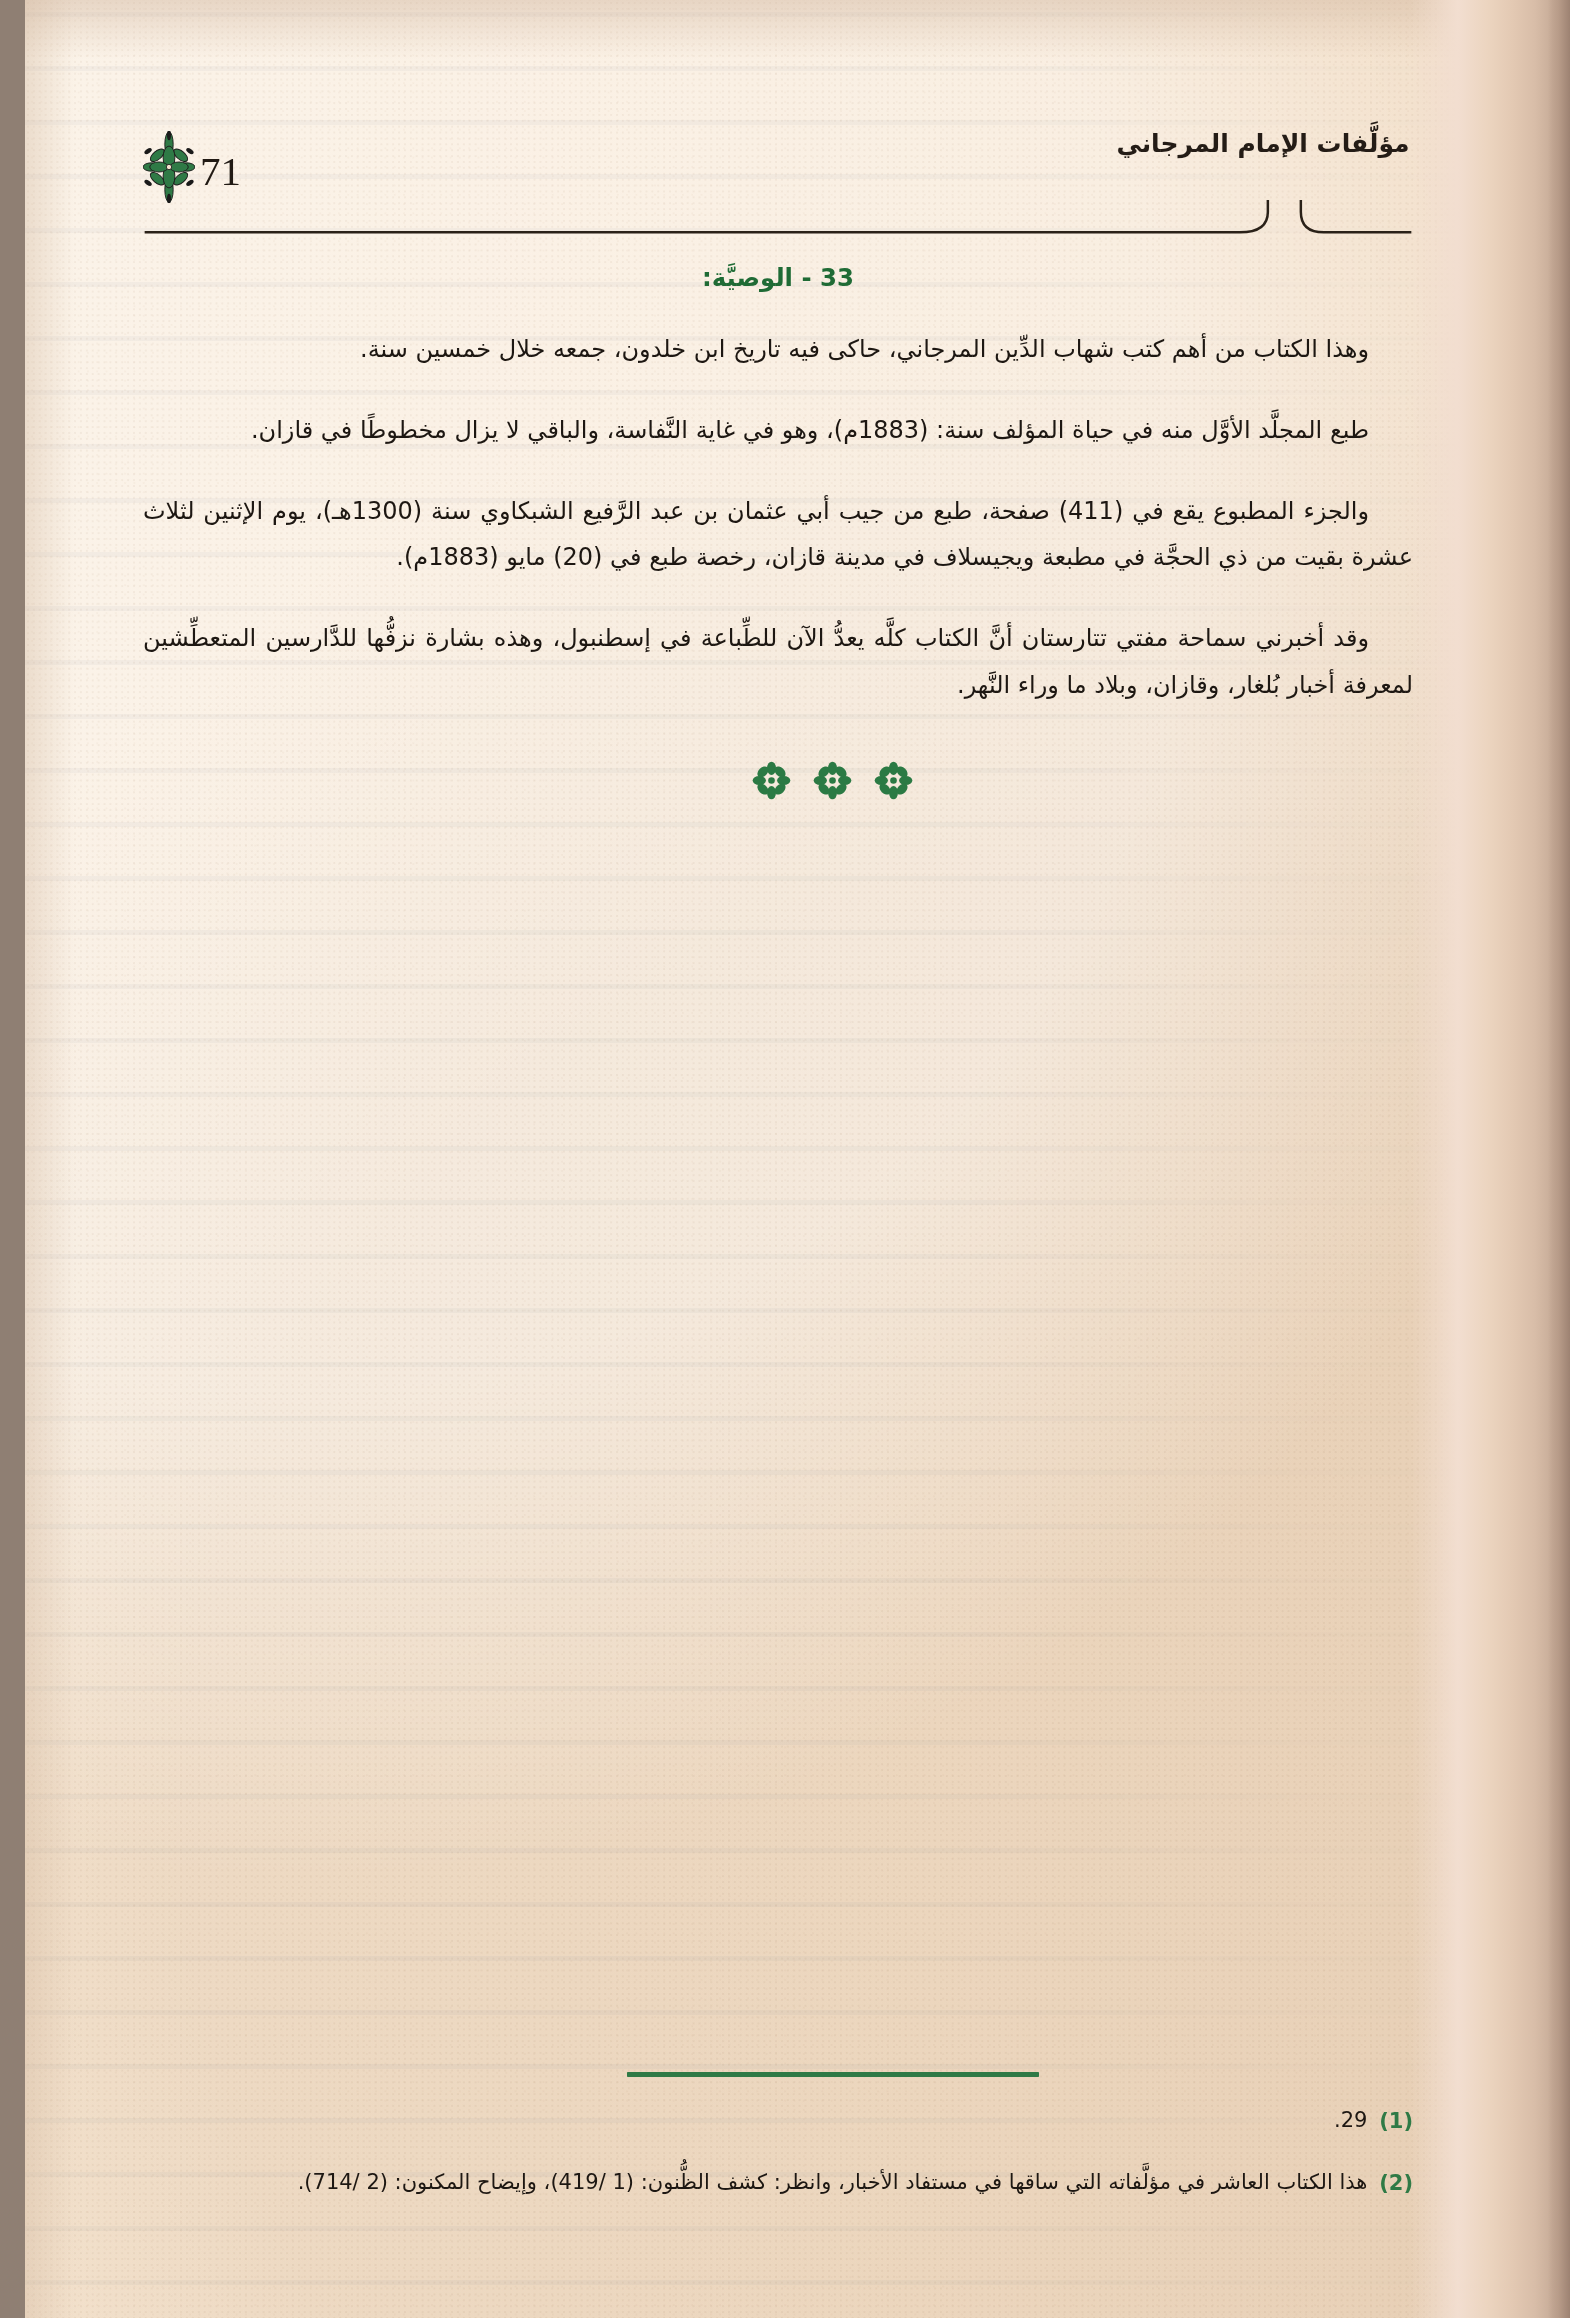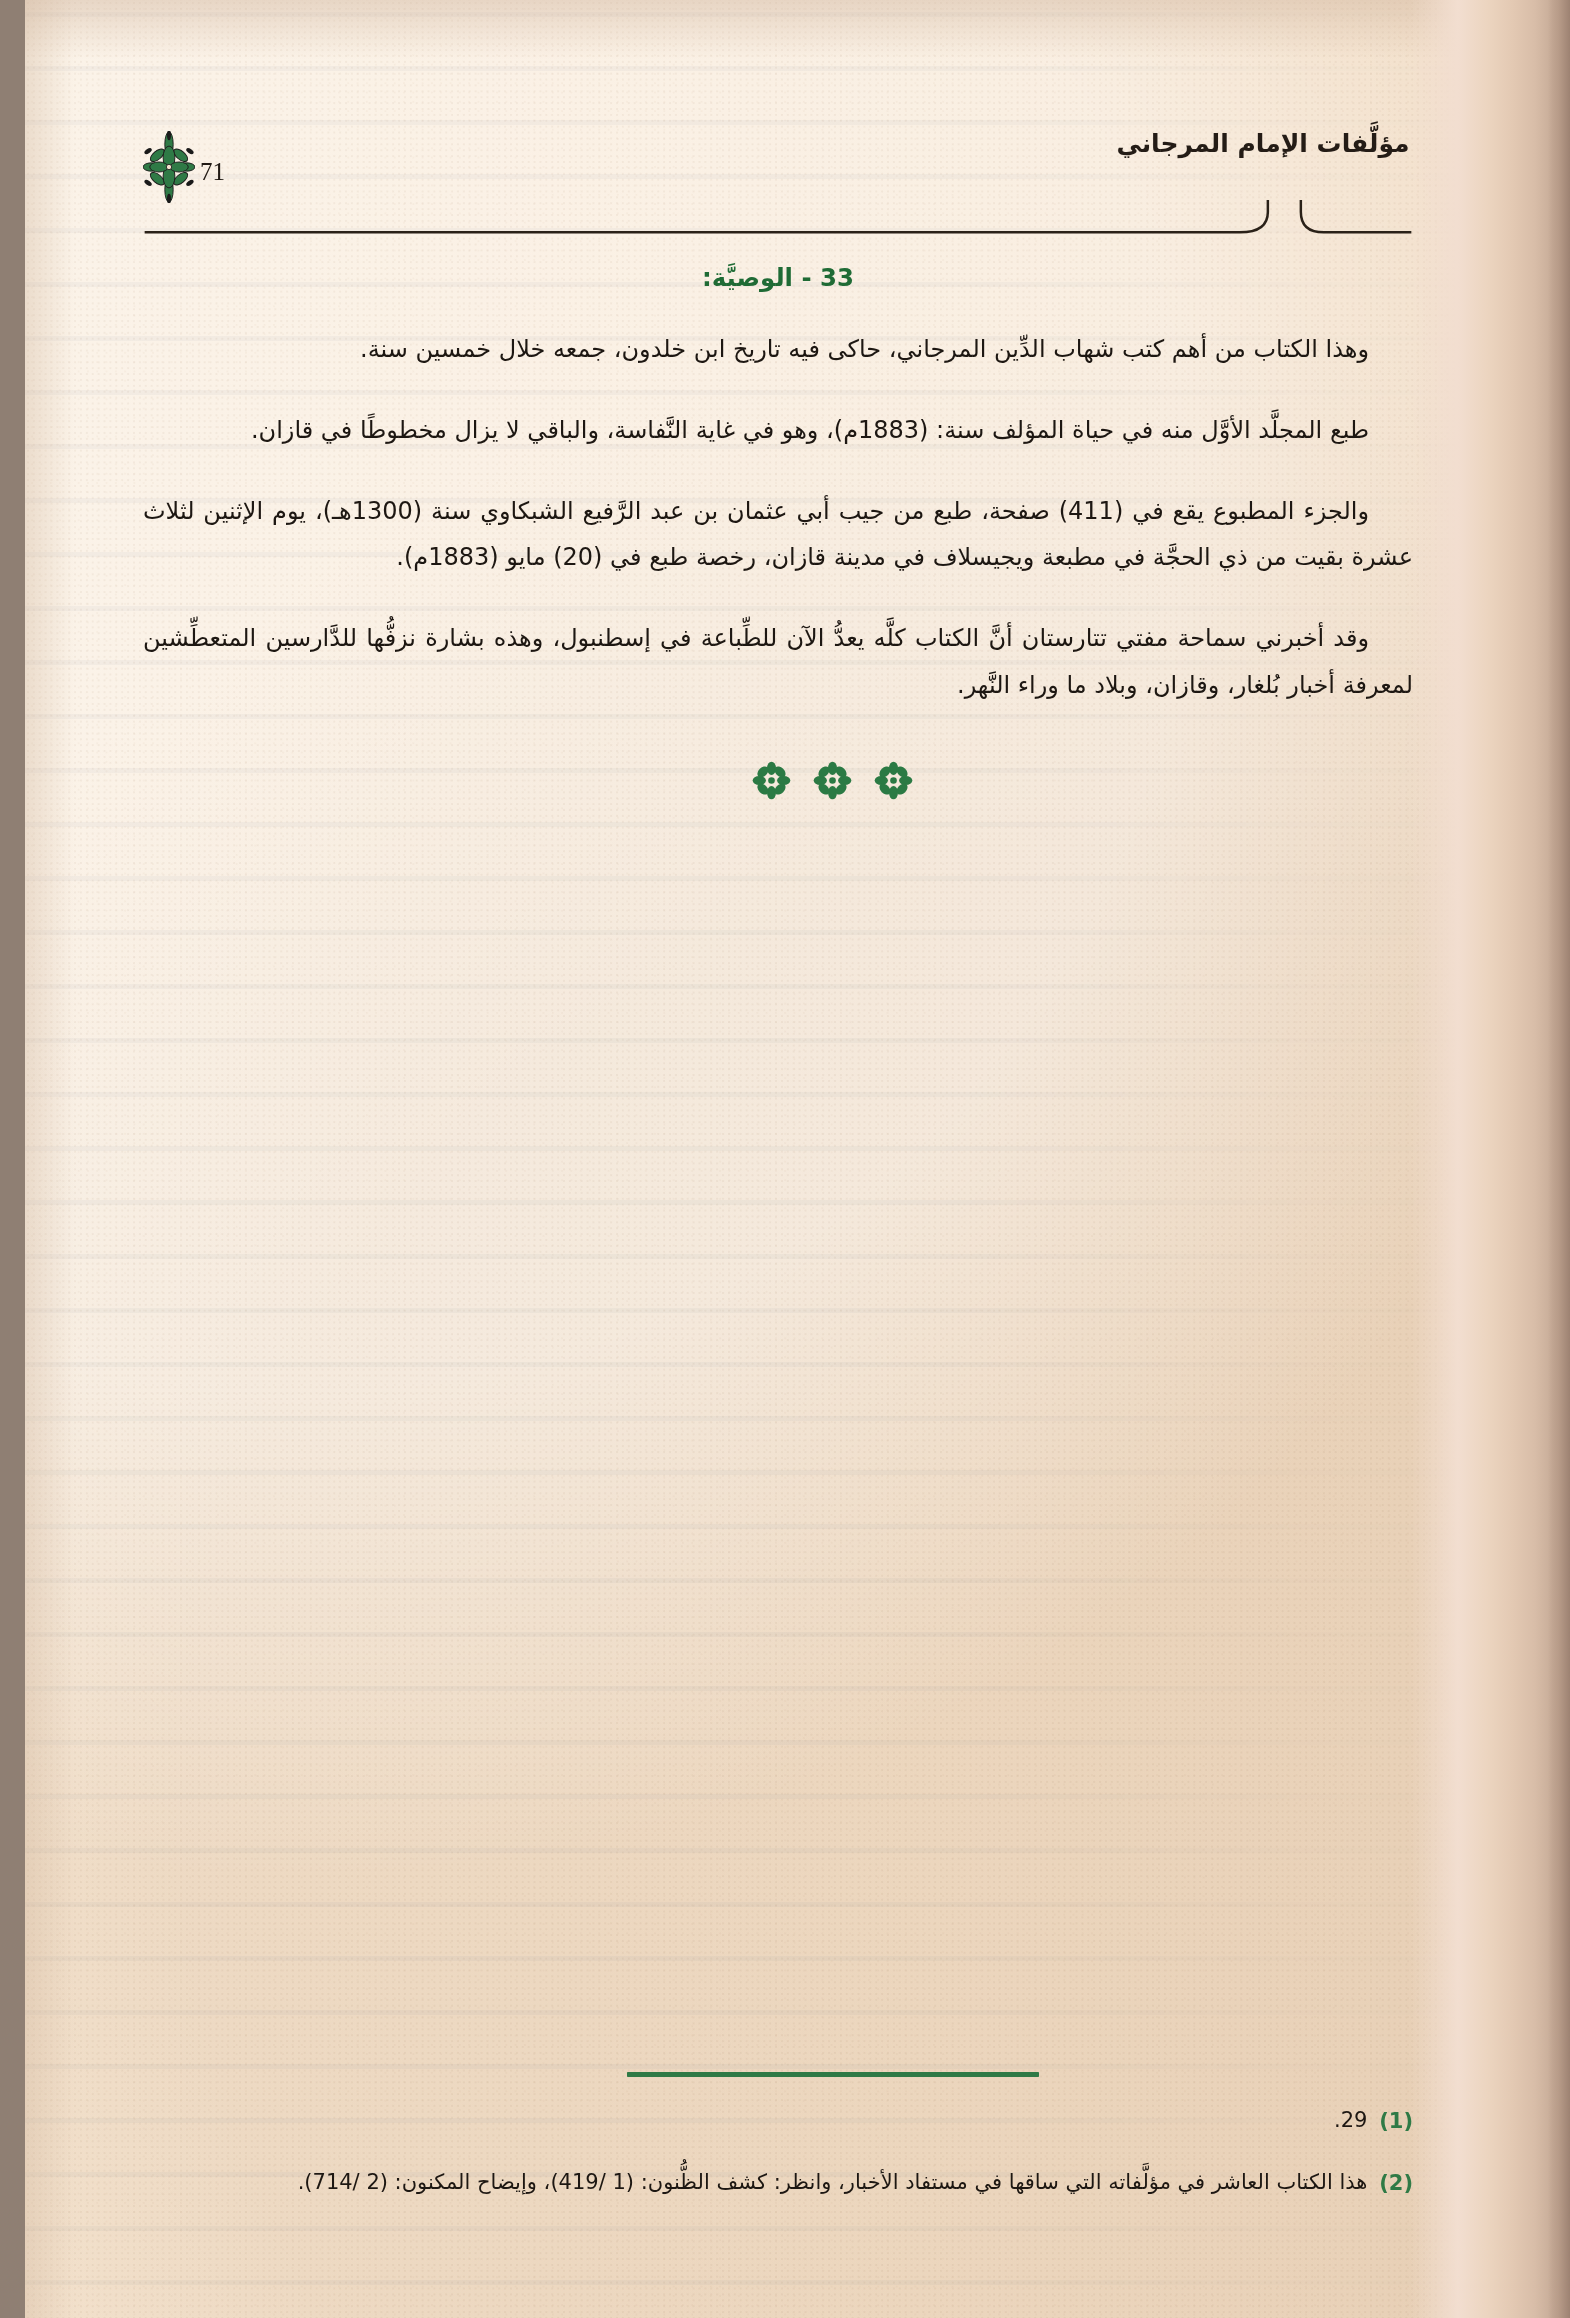--- a/index.html
+++ b/index.html
@@ -91,21 +91,21 @@
   }
   .folio-group{
     position:relative;
     display:flex;
     align-items:center;
     height:76px;
     direction:ltr;
   }
   .folio{
     font-family:"Liberation Serif","DejaVu Serif",serif;
-    font-size:25px;
+    font-size:41px;
     color:#211a14;
     line-height:1;
     padding:0 15px 0 5px;
     margin-top:15px;
   }
   .rosette{ width:52px;height:72px;display:block;margin-top:5px;}
   .rule-wrap{
     position:absolute;
     left:0; right:0; top:74px;
     height:34px;

